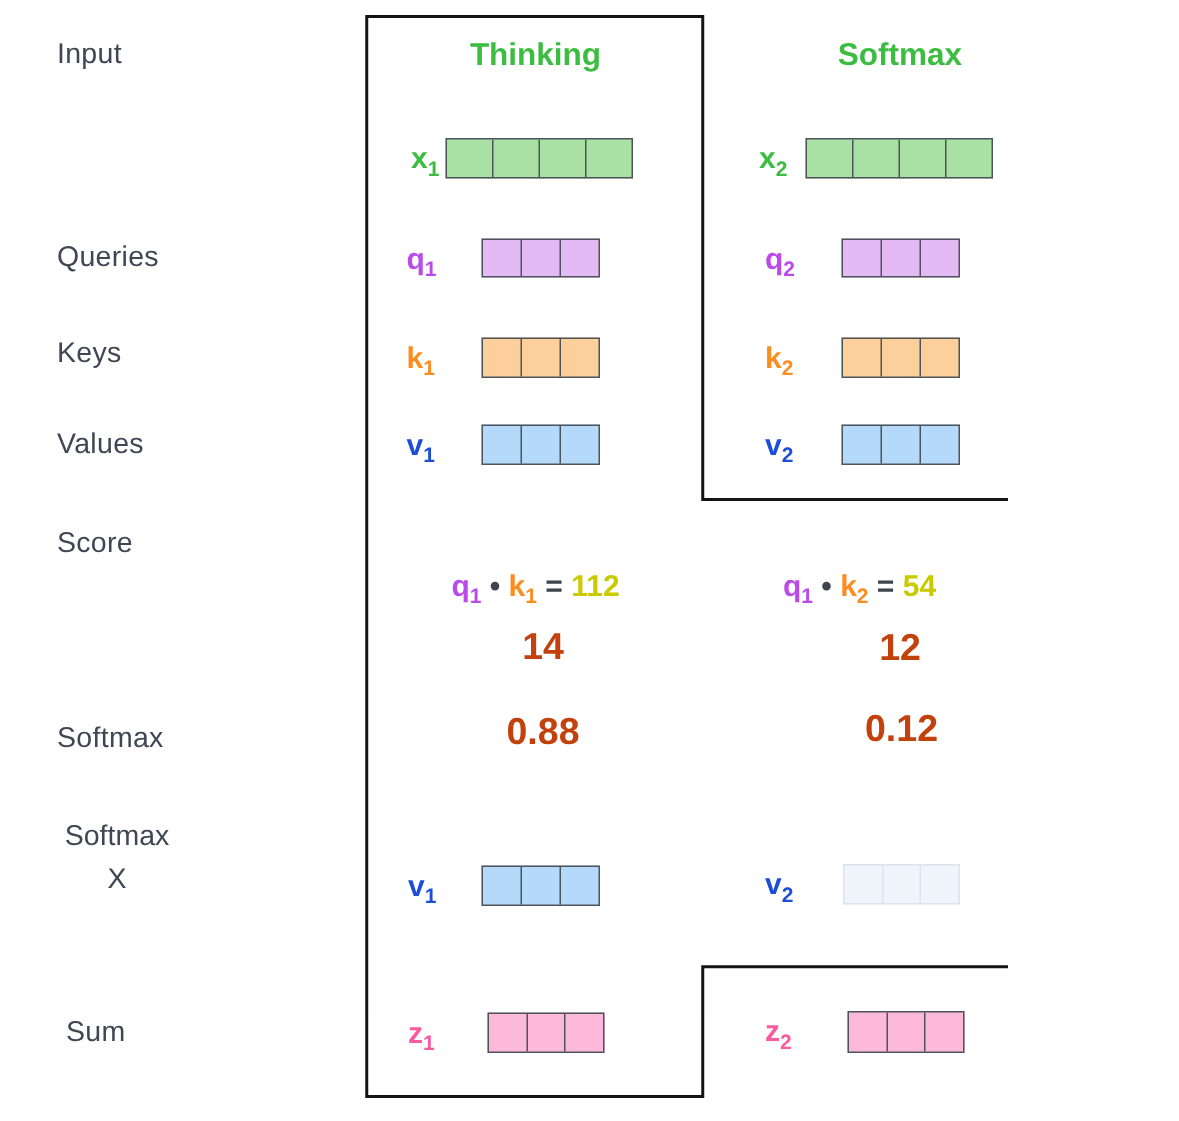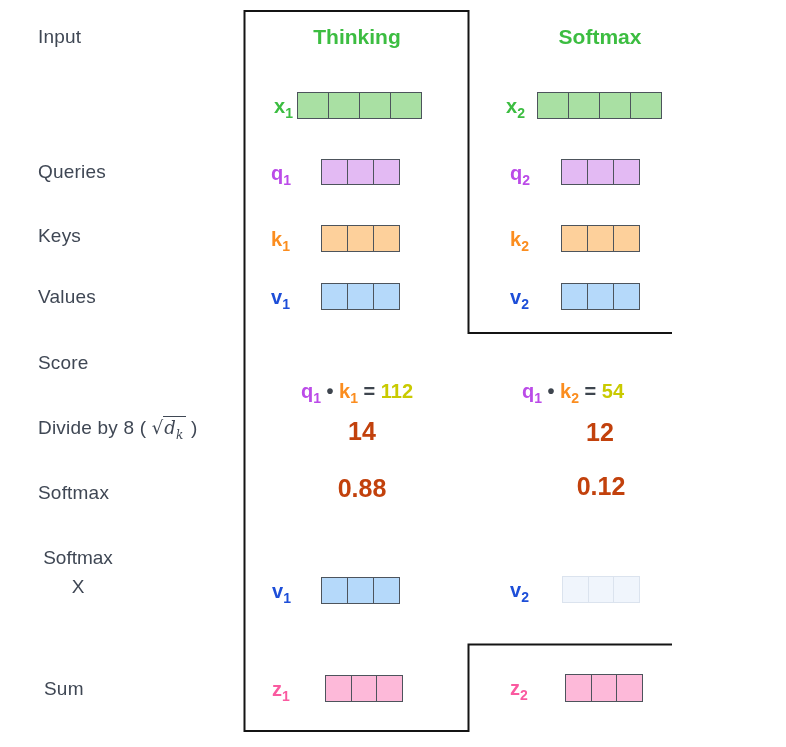--- a/index.html
+++ b/index.html
@@ -70,25 +70,20 @@
 
   <svg class="outline" width="786" height="747" viewBox="0 0 786 747">
     <path d="M244.5,731 L244.5,11 L468.5,11 L468.5,333 L729.5,333 L729.5,644.5 L468.5,644.5 L468.5,731 Z" fill="none" stroke="#141414" stroke-width="2"></path>
   </svg>
 
   <div class="rowlabel" style="top:25px">Input</div>
   <div class="rowlabel" style="top:160px">Queries</div>
   <div class="rowlabel" style="top:224px">Keys</div>
   <div class="rowlabel" style="top:285px">Values</div>
   <div class="rowlabel" style="top:351px">Score</div>
-  <div class="rowlabel" style="top:416px">
-    <span>Divide by 8 (</span>
-    <span class="math"><span class="radical">√</span><span class="rad"><span>d</span><sub>k</sub></span></span>
-    <span>)</span>
-  </div>
   <div class="rowlabel" style="top:481px">Softmax</div>
   <div class="softmax-block">
     <div>Softmax</div>
     <div>X</div>
   </div>
   <div class="rowlabel" style="left:44px;top:677px">Sum</div>
 
   <div class="colheader" style="left:357px">Thinking</div>
   <div class="colheader" style="left:600px">Softmax</div>
 

